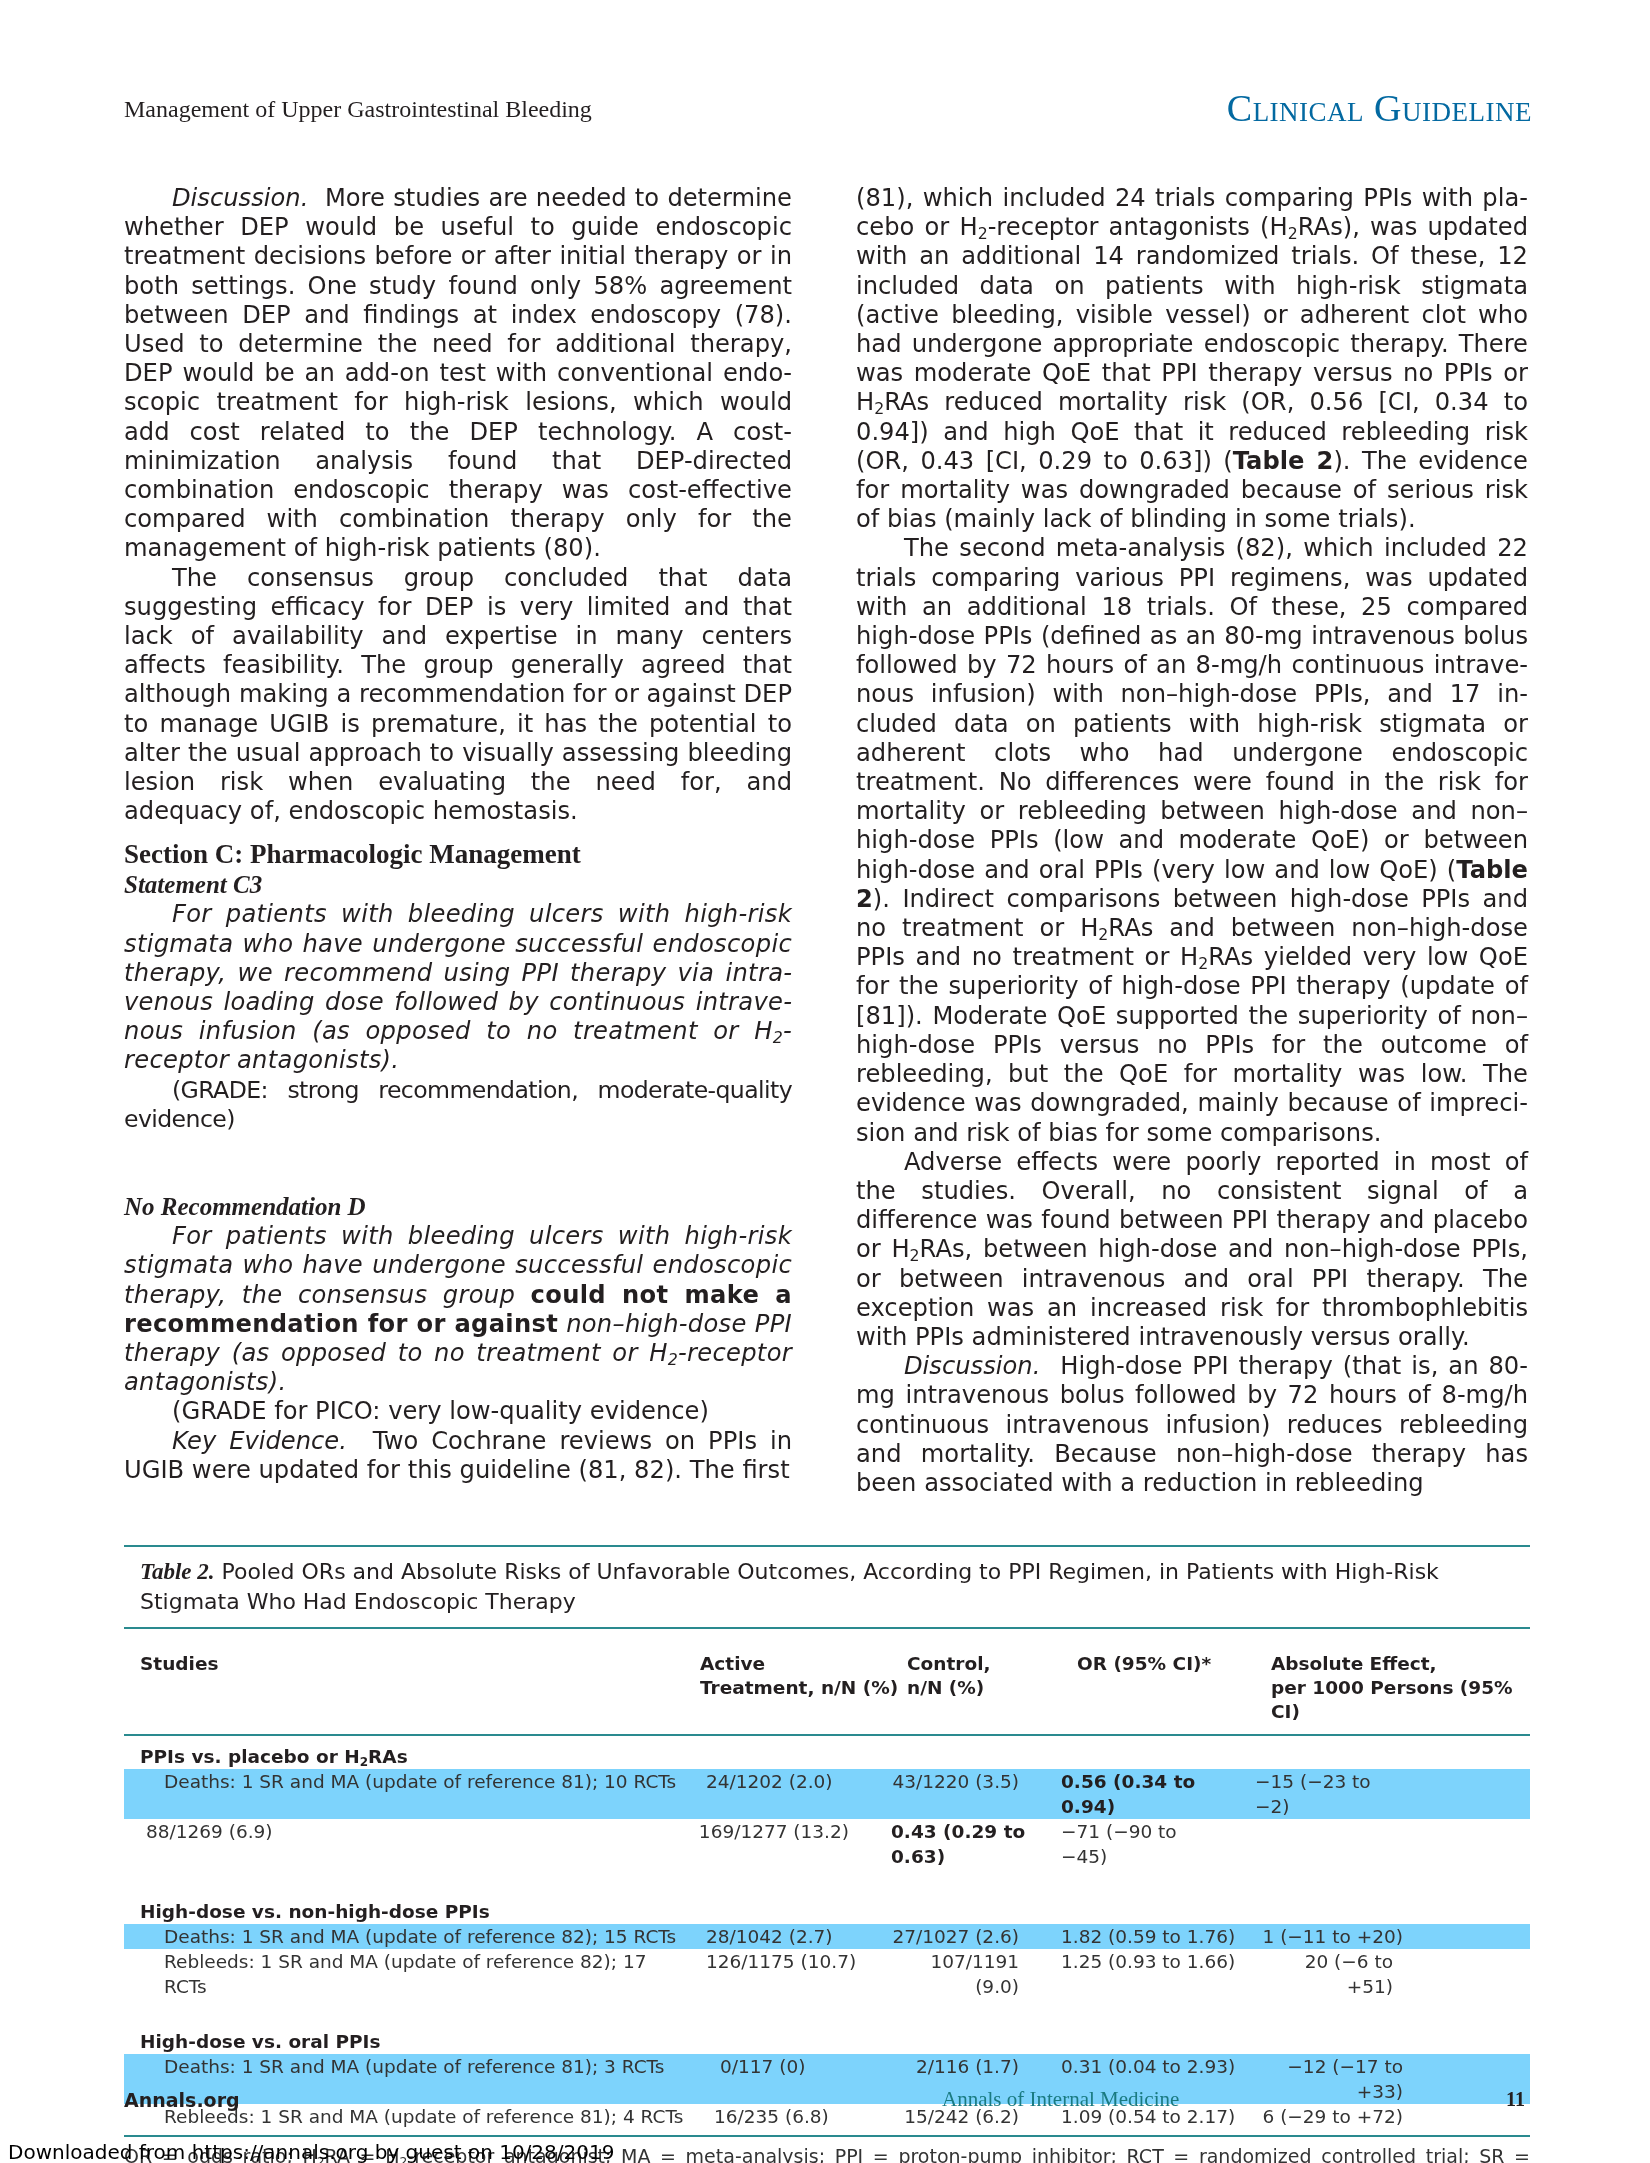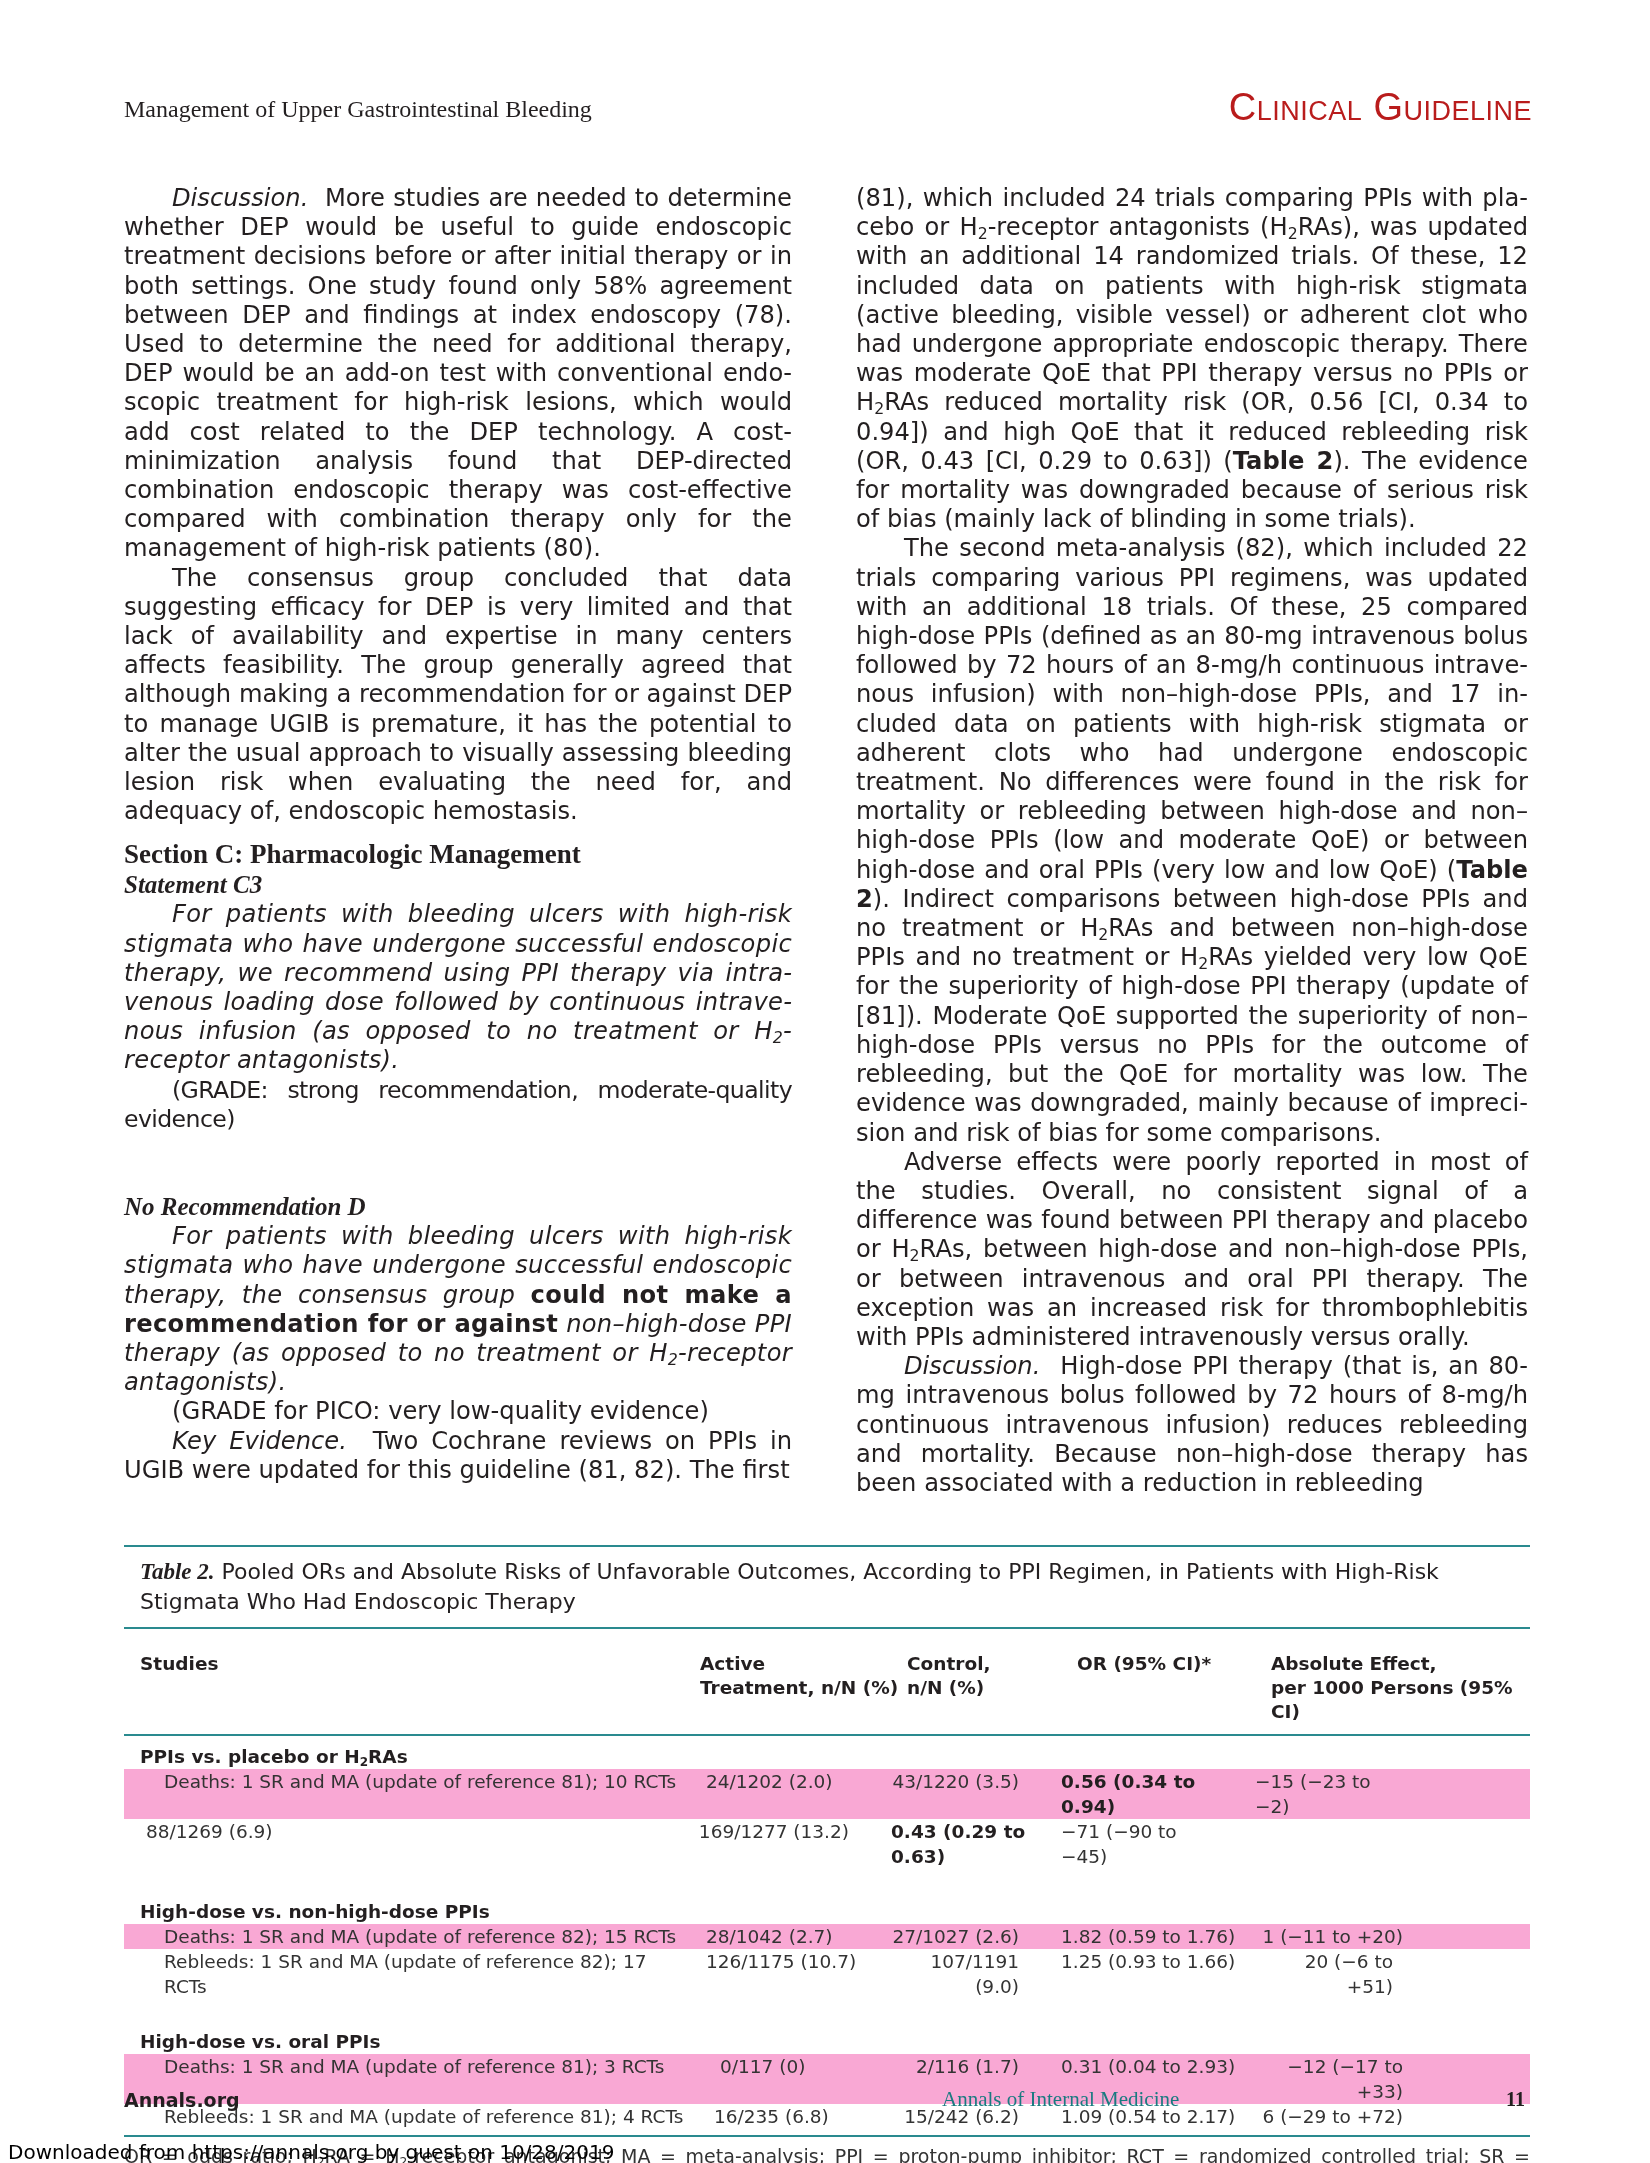--- a/index.html
+++ b/index.html
@@ -5,21 +5,21 @@
     * { box-sizing: border-box; margin: 0; padding: 0; }
     html, body { width: 1650px; height: 2163px; background: #ffffff; }
     body { position: relative; font-family: "DejaVu Sans", sans-serif; color: #231f20; overflow: hidden; }
 
     .running-head-left {
       position: absolute; left: 124px; top: 96px;
       font-family: "Liberation Serif", serif; font-size: 24px; color: #231f20;
     }
     .running-head-right {
       position: absolute; right: 118px; top: 86px;
-      font-family: Liberation Sans, sans-serif; font-size: 38px; color: #b91c1c;
+      font-family: Liberation Serif, serif; font-size: 38px; color: #0369a1;
       font-variant: small-caps; letter-spacing: 0.5px;
     }
 
     .col {
       position: absolute; top: 184px; width: 668px;
       font-size: 24.2px; line-height: 29.2px; text-align: justify;
       hyphens: manual;
     }
     .col.left { left: 124px; }
     .col.right { left: 856px; width: 672px; }
@@ -60,21 +60,21 @@
     .thead .it { }
     .tbody { padding: 4px 0 6px 0; }
     .group-title {
       font-weight: bold; font-size: 18.5px; line-height: 25px; padding-left: 16px; margin-top: 4px;
     }
     .group-gap { height: 26px; }
     .trow {
       display: grid; grid-template-columns: 560px 207px 170px 194px 1fr;
       font-size: 18.5px; line-height: 25px; color: #333;
     }
-    .trow.shaded { background: #f9a8d4; }
+    .trow.shaded { background: #7dd3fc; }
     .trow .study { padding-left: 40px; }
     .trow .active { text-align: left; padding-left: 22px; }
     .trow .control { text-align: right; padding-right: 42px; }
     .trow .or { padding-left: 0px; }
     .trow .or.sig { font-weight: bold; color: #231f20; }
     .trow .abs { padding-left: 0; }
     .abs-inner { display: inline-block; width: 150px; text-align: right; }
     .abs-inner.left { text-align: left; }
 
     .table-footnote {

